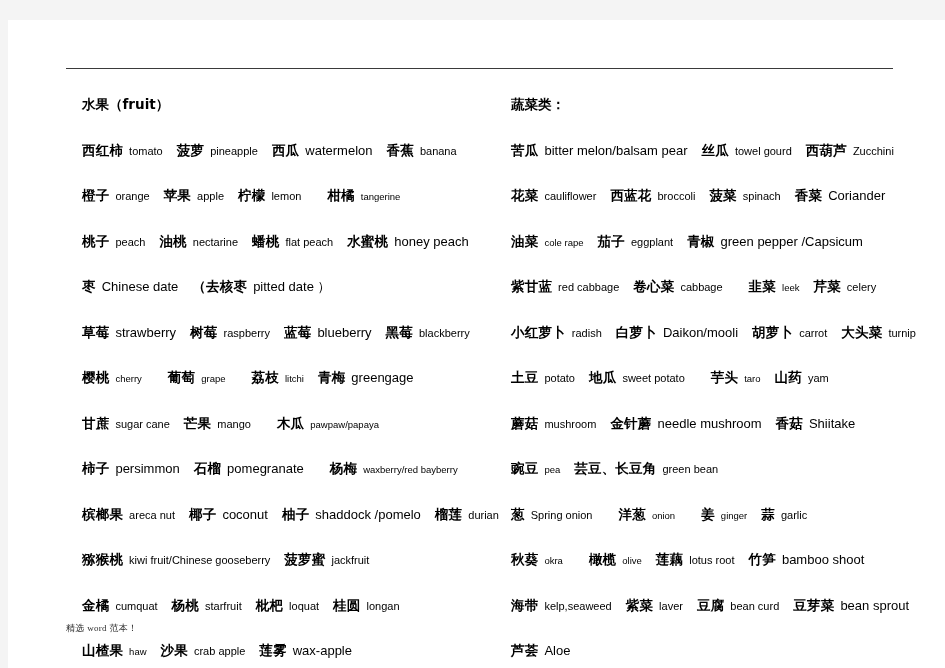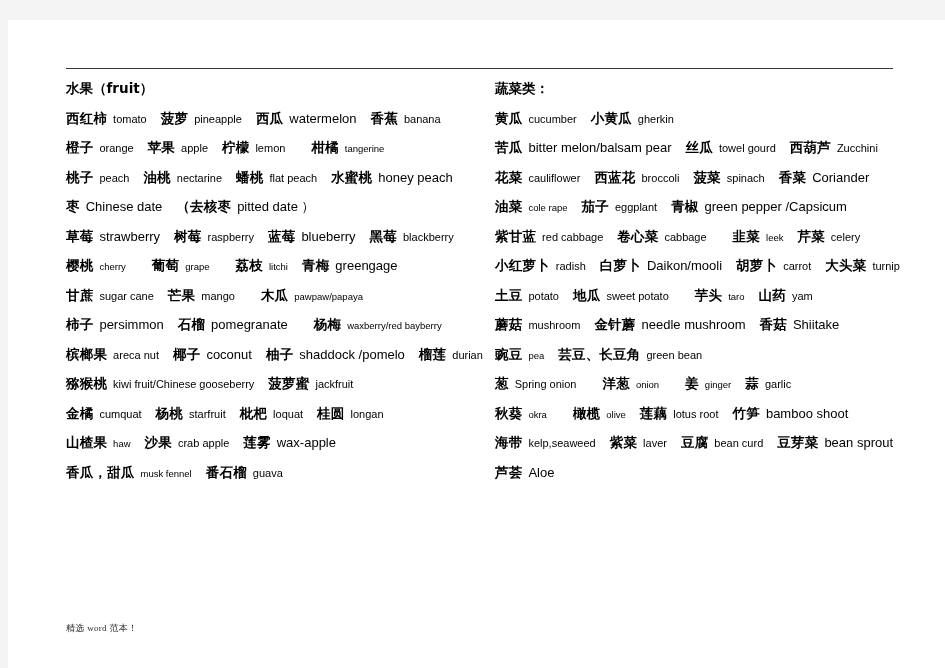--- a/index.html
+++ b/index.html
@@ -38,21 +38,21 @@
   .col {
     position: absolute;
     top: 0;
   }
   #col-fruit { left: 58px;  width: 430px; }
   #col-veg   { left: 487px; width: 440px; }
 
   .line {
     white-space: nowrap;
     line-height: 1.0;
-    margin: 0;
+    margin: 16px;
     padding: 0;
     color: #000000;
   }
   
   .row { height: 29.5px; }
 
   
   .cn {
     font-family: "DejaVu Sans", "Liberation Sans", sans-serif;
     font-weight: bold;
@@ -119,21 +119,20 @@
           <div class="line row"><span class="cn">山楂果</span><span class="gap-s"></span><span class="en-s">haw</span><span class="gap-m"></span><span class="cn">沙果</span><span class="gap-s"></span><span class="en-m">crab apple</span><span class="gap-m"></span><span class="cn">莲雾</span><span class="gap-s"></span><span class="en-l">wax-apple</span></div>
           <div class="line row"><span class="cn">香瓜，甜瓜</span><span class="gap-s"></span><span class="en-s">musk fennel</span><span class="gap-m"></span><span class="cn">番石榴</span><span class="gap-s"></span><span class="en-m">guava</span></div>
         </div>
     </div>
 
     <div class="col" id="col-veg">
       <div class="line row">
         <span class="hdr">蔬菜类：</span>
       </div>
       <div id="veg-rows">
-          <div class="line row"><span class="cn">黄瓜</span><span class="gap-s"></span><span class="en-m">cucumber</span><span class="gap-m"></span><span class="cn">小黄瓜</span><span class="gap-s"></span><span class="en-m">gherkin</span></div>
           <div class="line row"><span class="cn">苦瓜</span><span class="gap-s"></span><span class="en-l">bitter melon/balsam pear</span><span class="gap-m"></span><span class="cn">丝瓜</span><span class="gap-s"></span><span class="en-m">towel gourd</span><span class="gap-m"></span><span class="cn">西葫芦</span><span class="gap-s"></span><span class="en-m">Zucchini</span></div>
           <div class="line row"><span class="cn">花菜</span><span class="gap-s"></span><span class="en-m">cauliflower</span><span class="gap-m"></span><span class="cn">西蓝花</span><span class="gap-s"></span><span class="en-m">broccoli</span><span class="gap-m"></span><span class="cn">菠菜</span><span class="gap-s"></span><span class="en-m">spinach</span><span class="gap-m"></span><span class="cn">香菜</span><span class="gap-s"></span><span class="en-l">Coriander</span></div>
           <div class="line row"><span class="cn">油菜</span><span class="gap-s"></span><span class="en-s">cole rape</span><span class="gap-m"></span><span class="cn">茄子</span><span class="gap-s"></span><span class="en-m">eggplant</span><span class="gap-m"></span><span class="cn">青椒</span><span class="gap-s"></span><span class="en-l">green pepper /Capsicum</span></div>
           <div class="line row"><span class="cn">紫甘蓝</span><span class="gap-s"></span><span class="en-m">red cabbage</span><span class="gap-m"></span><span class="cn">卷心菜</span><span class="gap-s"></span><span class="en-m">cabbage</span><span class="gap-l"></span><span class="cn">韭菜</span><span class="gap-s"></span><span class="en-s">leek</span><span class="gap-m"></span><span class="cn">芹菜</span><span class="gap-s"></span><span class="en-m">celery</span></div>
           <div class="line row"><span class="cn">小红萝卜</span><span class="gap-s"></span><span class="en-m">radish</span><span class="gap-m"></span><span class="cn">白萝卜</span><span class="gap-s"></span><span class="en-l">Daikon/mooli</span><span class="gap-m"></span><span class="cn">胡萝卜</span><span class="gap-s"></span><span class="en-m">carrot</span><span class="gap-m"></span><span class="cn">大头菜</span><span class="gap-s"></span><span class="en-m">turnip</span></div>
           <div class="line row"><span class="cn">土豆</span><span class="gap-s"></span><span class="en-m">potato</span><span class="gap-m"></span><span class="cn">地瓜</span><span class="gap-s"></span><span class="en-m">sweet potato</span><span class="gap-l"></span><span class="cn">芋头</span><span class="gap-s"></span><span class="en-s">taro</span><span class="gap-m"></span><span class="cn">山药</span><span class="gap-s"></span><span class="en-m">yam</span></div>
           <div class="line row"><span class="cn">蘑菇</span><span class="gap-s"></span><span class="en-m">mushroom</span><span class="gap-m"></span><span class="cn">金针蘑</span><span class="gap-s"></span><span class="en-l">needle mushroom</span><span class="gap-m"></span><span class="cn">香菇</span><span class="gap-s"></span><span class="en-l">Shiitake</span></div>
           <div class="line row"><span class="cn">豌豆</span><span class="gap-s"></span><span class="en-s">pea</span><span class="gap-m"></span><span class="cn">芸豆、长豆角</span><span class="gap-s"></span><span class="en-m">green bean</span></div>
           <div class="line row"><span class="cn">葱</span><span class="gap-s"></span><span class="en-m">Spring onion</span><span class="gap-l"></span><span class="cn">洋葱</span><span class="gap-s"></span><span class="en-s">onion</span><span class="gap-l"></span><span class="cn">姜</span><span class="gap-s"></span><span class="en-s">ginger</span><span class="gap-m"></span><span class="cn">蒜</span><span class="gap-s"></span><span class="en-m">garlic</span></div>
           <div class="line row"><span class="cn">秋葵</span><span class="gap-s"></span><span class="en-s">okra</span><span class="gap-l"></span><span class="cn">橄榄</span><span class="gap-s"></span><span class="en-s">olive</span><span class="gap-m"></span><span class="cn">莲藕</span><span class="gap-s"></span><span class="en-m">lotus root</span><span class="gap-m"></span><span class="cn">竹笋</span><span class="gap-s"></span><span class="en-l">bamboo shoot</span></div>

